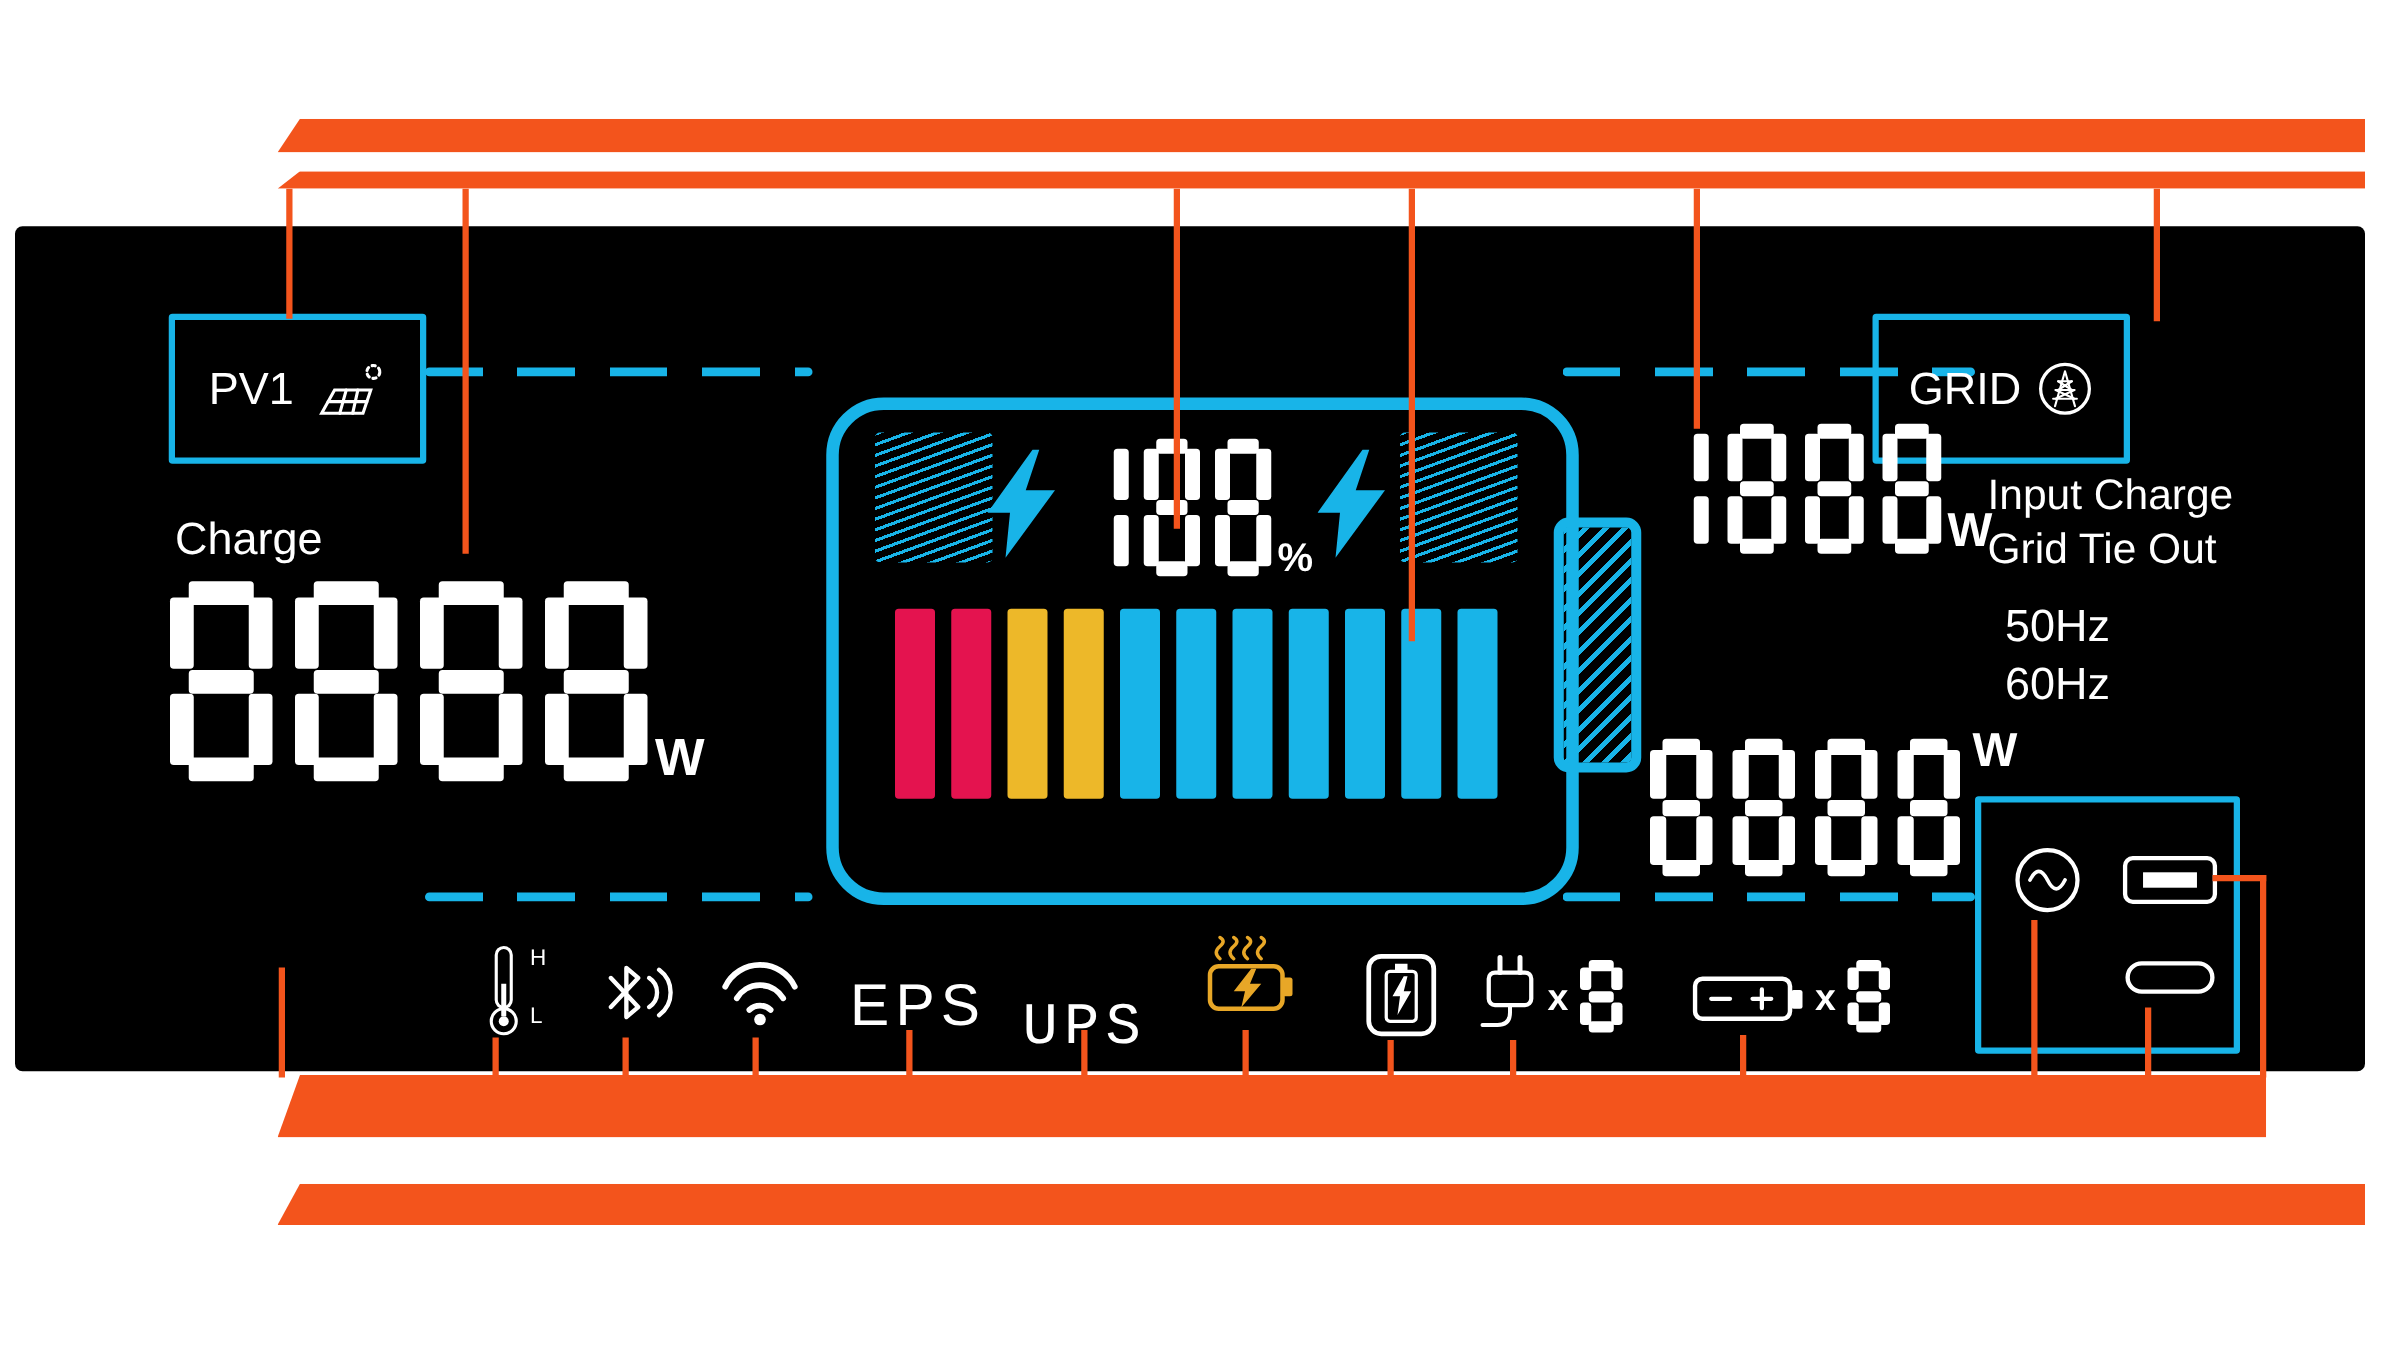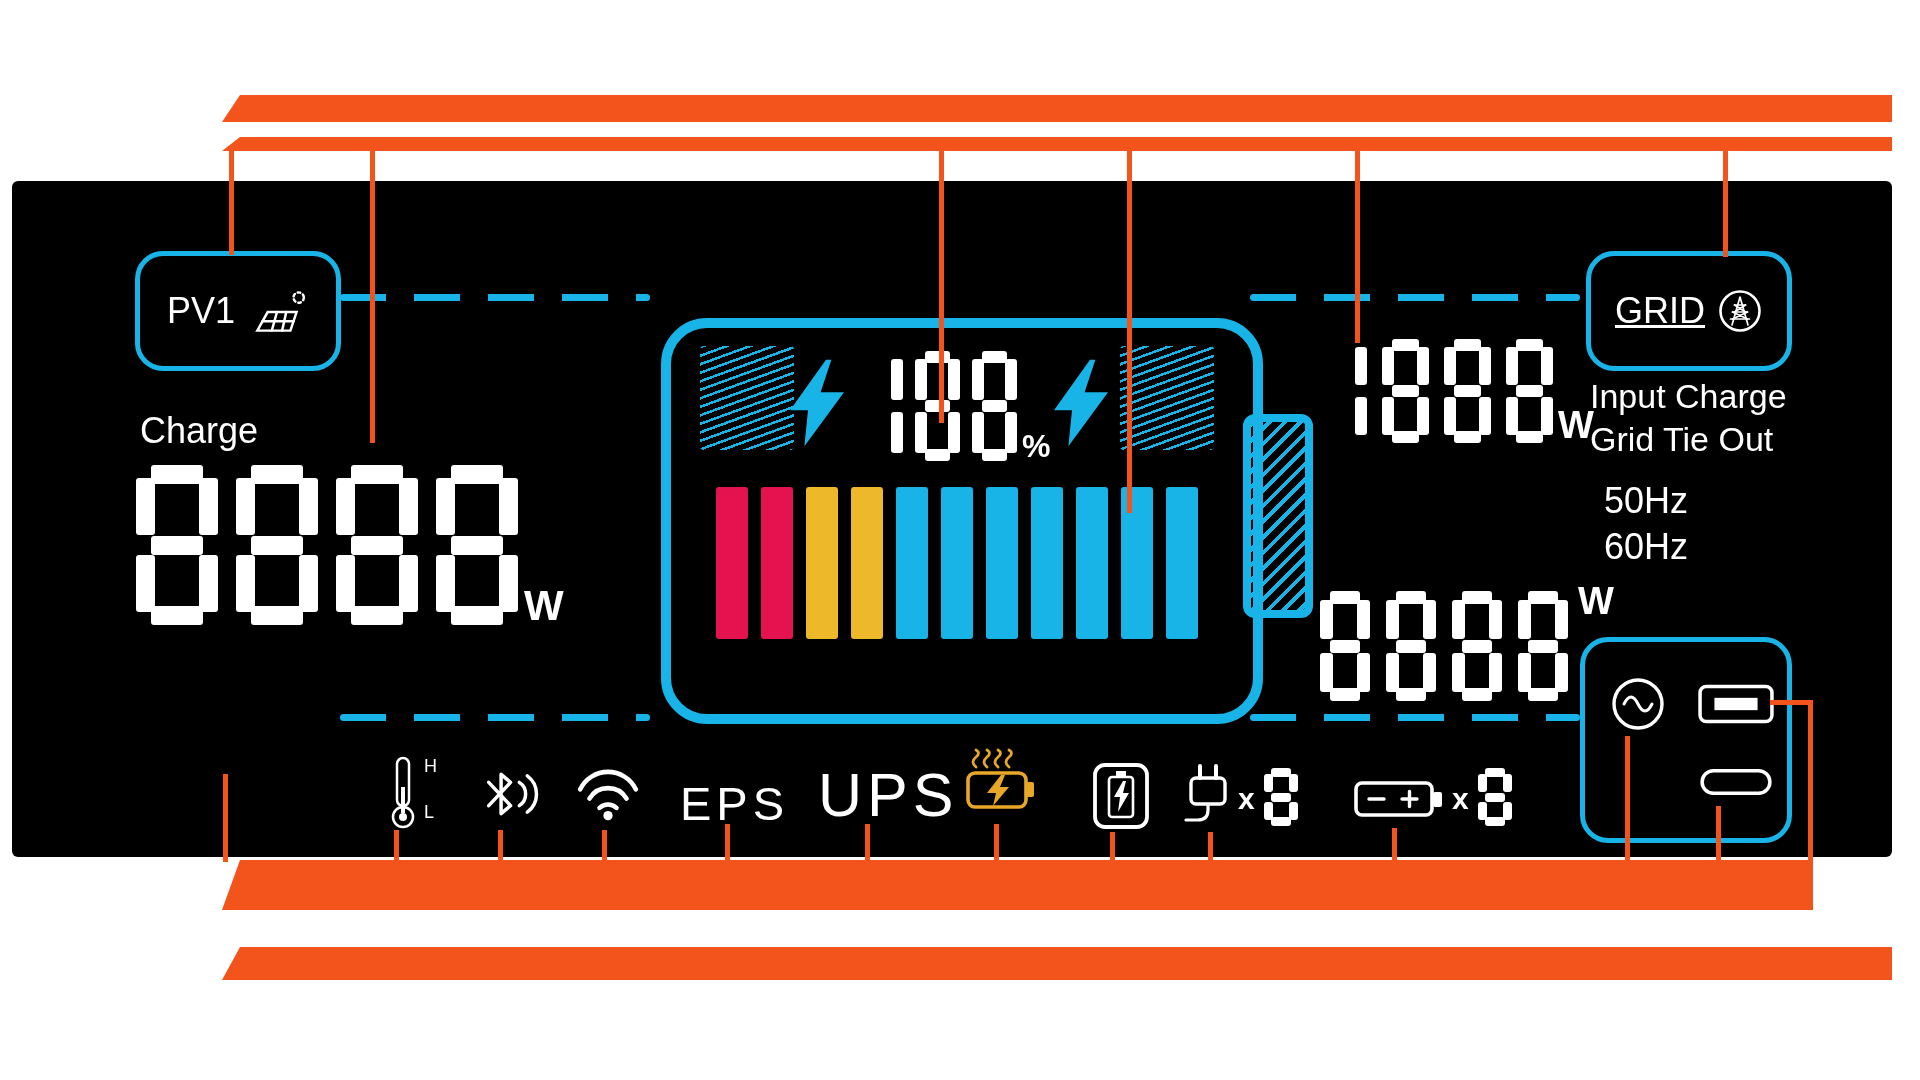--- a/index.html
+++ b/index.html
@@ -11,21 +11,21 @@
   
   .obar{position:absolute;background:var(--orange,#F3541C);z-index:30;
         clip-path:polygon(18px 0,100% 0,100% 100%,0 100%);}
   .oline{position:absolute;width:5px;background:var(--orange,#F3541C);z-index:30;}
   .oline-h{position:absolute;height:5px;background:var(--orange,#F3541C);z-index:30;}
   
   .dash-h{position:absolute;height:7px;border-radius:4px;
           background:repeating-linear-gradient(90deg,var(--cyan,#18B4E8) 0 46px,transparent 46px 74px);}
   
   .iobox{position:absolute;display:flex;align-items:center;justify-content:center;gap:12px;
-         border:5px solid var(--cyan,#18B4E8);border-radius:28px;color:#fff;}
+         border:5px solid var(--cyan,#18B4E8);border-radius:3px;color:#fff;}
   .iobox .lbl{font-size:36px;color:#fff;}
   
   .bshell{position:absolute;left:661px;top:318px;width:582px;height:386px;
           border:10px solid var(--cyan,#18B4E8);border-radius:46px;background:#000;}
   .btip{position:absolute;left:1243px;top:414px;width:54px;height:188px;
         border:8px solid var(--cyan,#18B4E8);border-radius:12px;
         background:repeating-linear-gradient(135deg,var(--cyan,#18B4E8) 0 4px,transparent 4px 11px);}
   .hatch{position:absolute;border-radius:4px;
          background:repeating-linear-gradient(160deg,var(--cyan,#18B4E8) 0 2.5px,transparent 2.5px 8px);}
   .bars-row{position:absolute;display:flex;gap:13px;}
@@ -152,21 +152,21 @@
       <div class="bbar bbar-yellow"></div>
       <div class="bbar bbar-cyan"></div>
       <div class="bbar bbar-cyan"></div>
       <div class="bbar bbar-cyan"></div>
       <div class="bbar bbar-cyan"></div>
       <div class="bbar bbar-cyan"></div>
       <div class="bbar bbar-cyan"></div>
       <div class="bbar bbar-cyan"></div>
     </div>
 
-  <div class="iobox" style="left:1586px;top:251px;width:196px;height:110px;text-decoration:underline;">
+  <div class="iobox" style="left:1498px;top:251px;width:196px;height:110px;">
     <span class="lbl">GRID</span>
     <svg width="46" height="46" viewBox="0 0 46 46" class="white-ic">
       <g fill="none" stroke="currentColor" stroke-linecap="round">
         <circle cx="23" cy="23" r="19.5" stroke-width="2.6"></circle>
         <g stroke-width="1.7">
           <path d="M23 9 L15 37 M23 9 L31 37"></path>
           <path d="M17.5 17 H28.5 M15.5 24 H30.5 M13.5 31 H32.5"></path>
           <path d="M17.5 17 L28.5 24 M28.5 17 L17.5 24 M15.5 24 L30.5 31 M30.5 24 L15.5 31"></path>
         </g>
       </g>
@@ -289,21 +289,21 @@
   <svg class="abs white-ic" style="left:574px;top:764px;" width="68" height="60" viewBox="0 0 44 38">
     <g fill="none" stroke="currentColor" stroke-width="3" stroke-linecap="round">
       <path d="M4 16 A20 20 0 0 1 40 16"></path>
       <path d="M10 22 A14 14 0 0 1 34 22"></path>
       <path d="M16.5 28 A8 8 0 0 1 27.5 28"></path>
       <circle cx="22" cy="33" r="3" fill="currentColor" stroke="none"></circle>
     </g>
   </svg>
 
   <span class="txt" style="left:680px;top:776px;font-size:47px;letter-spacing:5px;">EPS</span>
-  <span class="txt" style="left:818px;top:760px;font-size:61px;letter-spacing:5px;">UPS</span>
+  <span class="txt" style="left:818px;top:796px;font-size:47px;letter-spacing:5px;font-family:Liberation Mono, monospace;">UPS</span>
 
   <svg class="abs amber-ic" style="left:960px;top:740px;" width="88" height="92" viewBox="0 0 88 74">
     <g fill="none" stroke="currentColor" stroke-width="2.8" stroke-linecap="round">
       <path d="M16 18 q-6 -5 0 -10 q5 -4 0 -7"></path>
       <path d="M27 18 q-6 -5 0 -10 q5 -4 0 -7"></path>
       <path d="M38 18 q-6 -5 0 -10 q5 -4 0 -7"></path>
       <path d="M49 18 q-6 -5 0 -10 q5 -4 0 -7"></path>
       <rect x="8" y="24" width="58" height="34" rx="7" stroke-width="3.6"></rect>
     </g>
     <rect x="66" y="33" width="8" height="15" rx="2" fill="currentColor"></rect>

